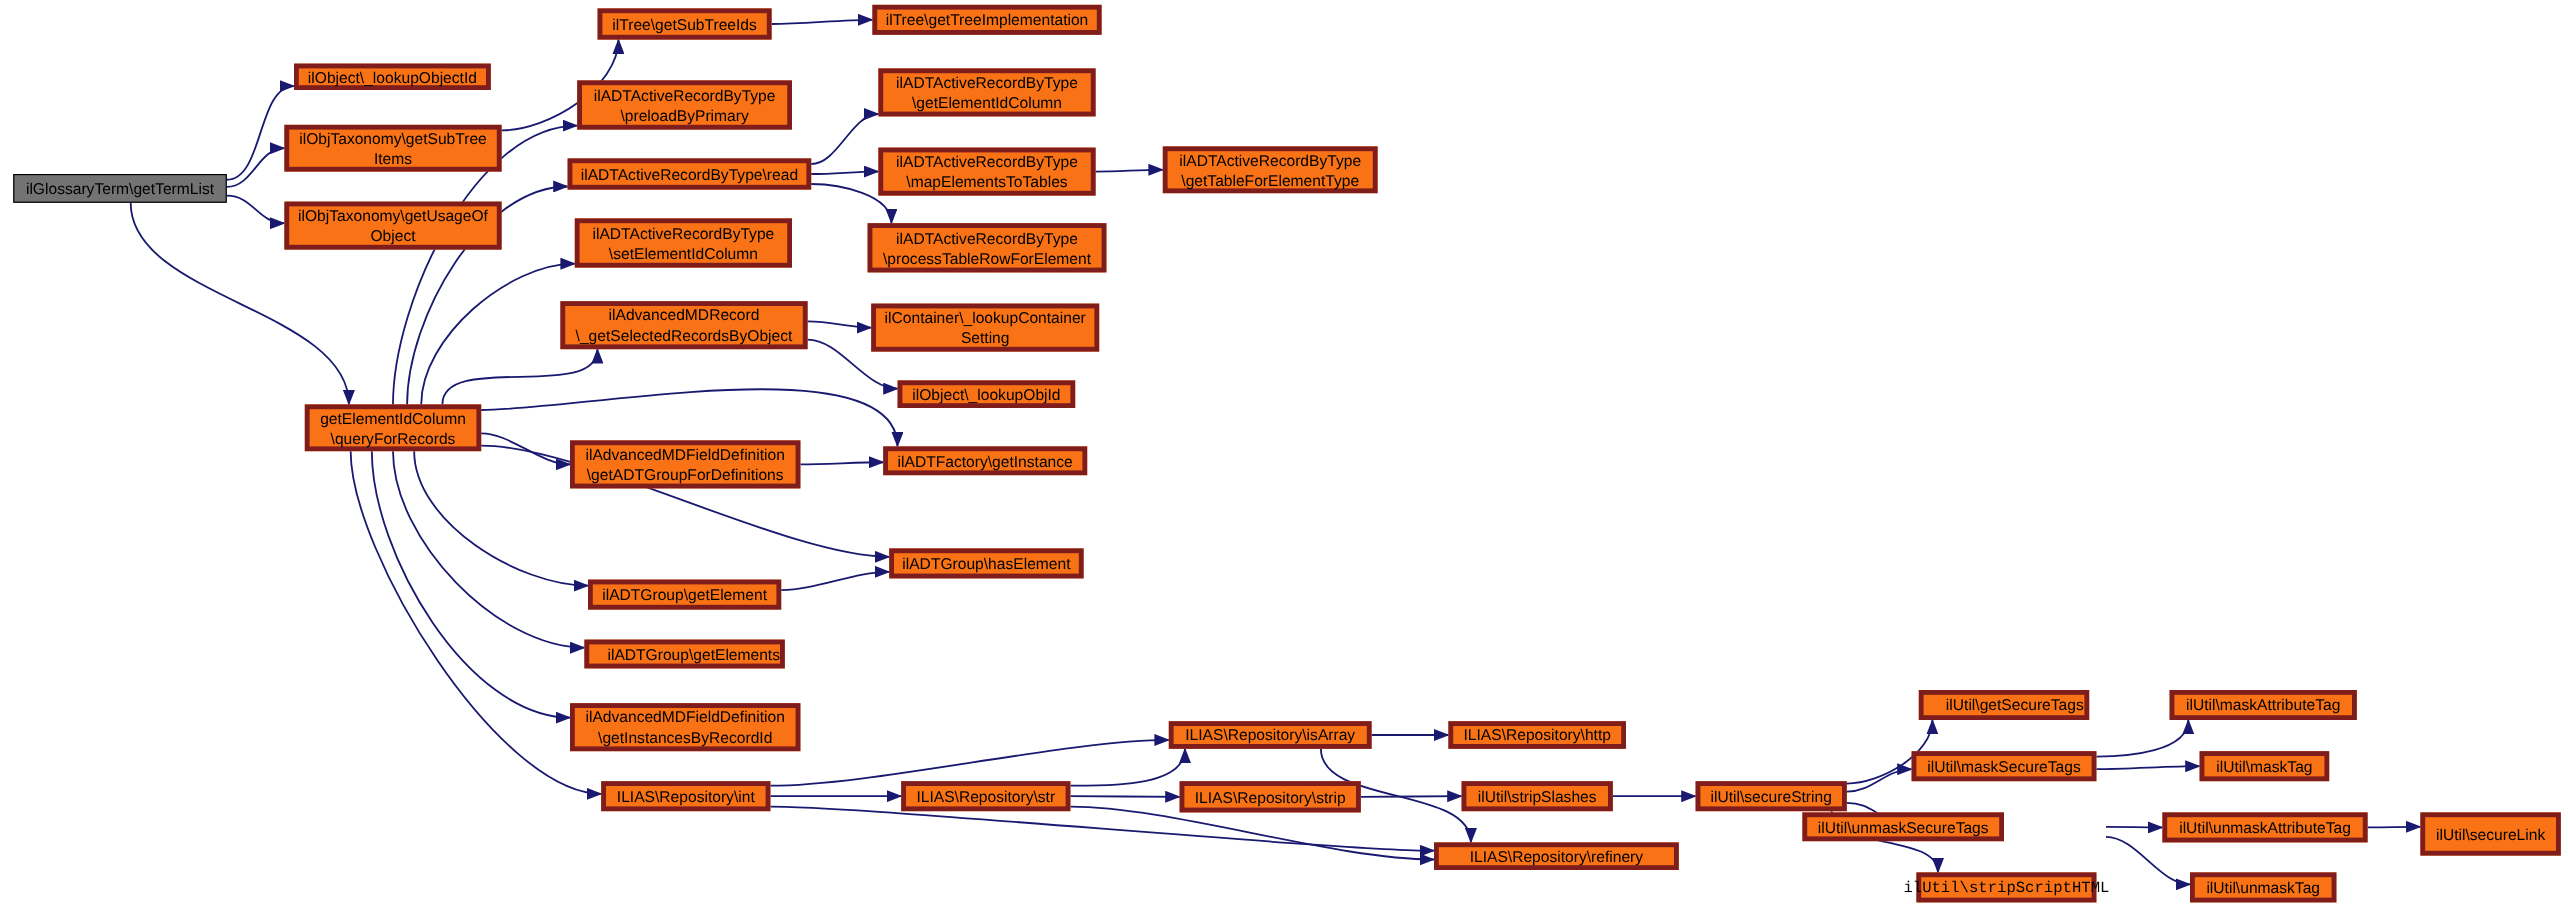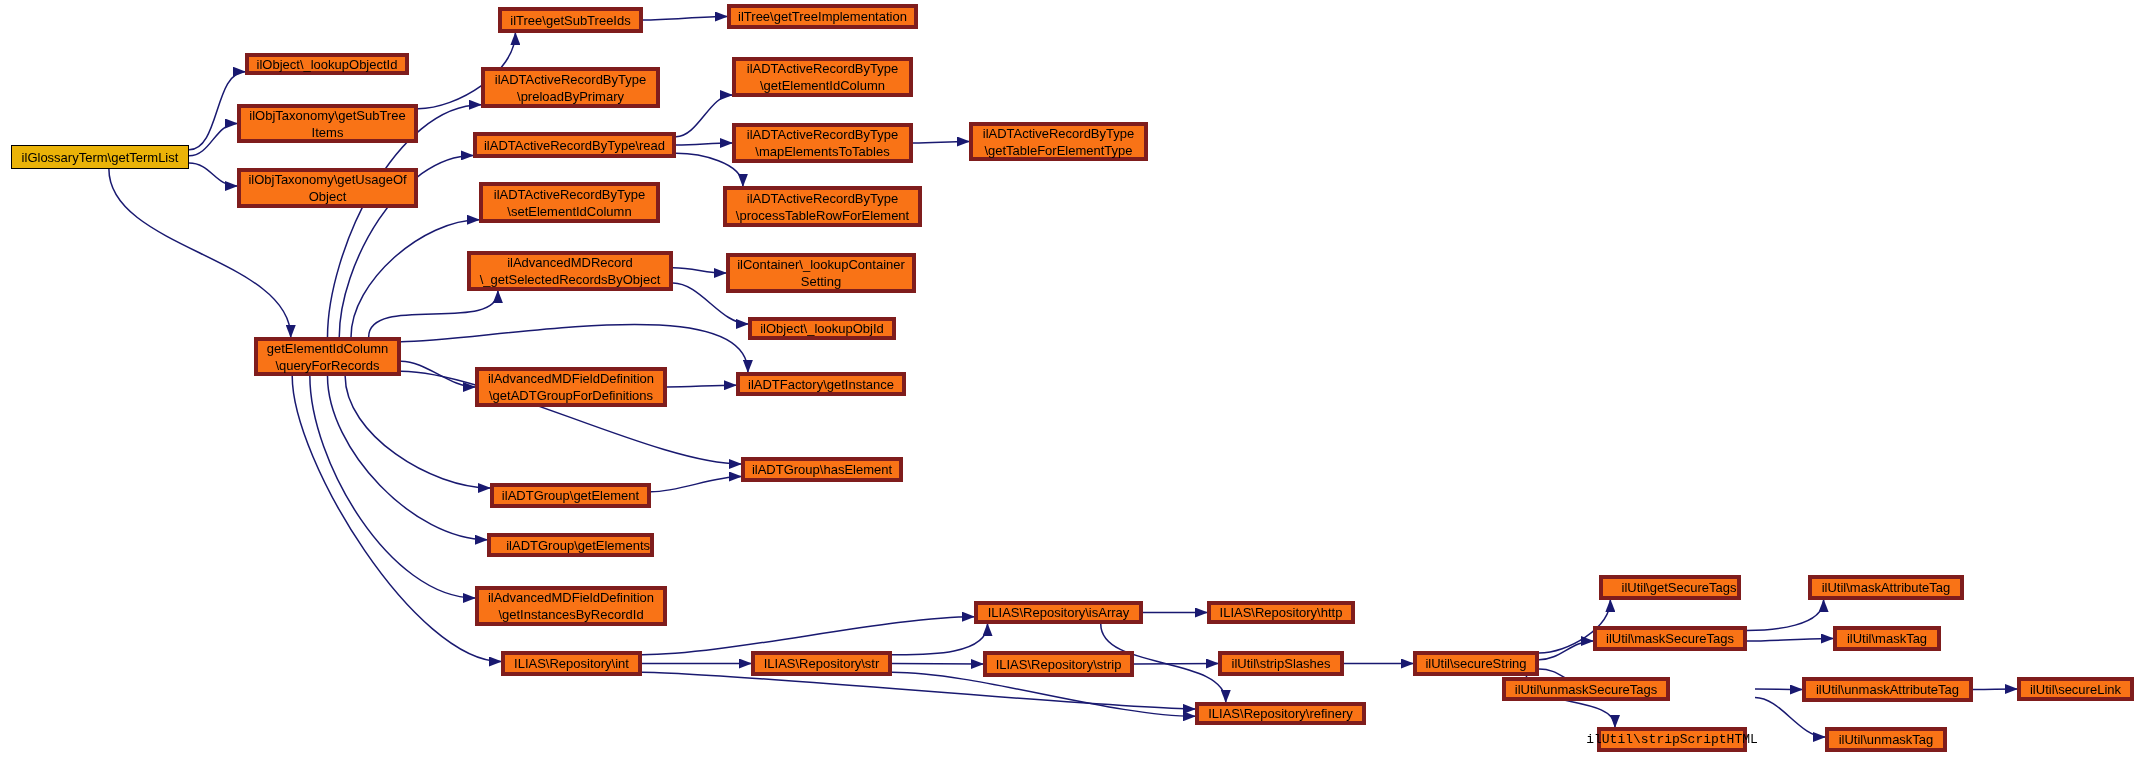--- a/index.html
+++ b/index.html
@@ -21,21 +21,21 @@
     justify-content:center;
     text-align:center;
     font-size:13px;
     line-height:17px;
     color:#000000;
     z-index:1;
     white-space:nowrap;
     cursor:pointer;
   }
   .node.highlight{
-    background:#eab308;
+    background:#737373;
     border:1.6px solid #000000;
     cursor:default;
     justify-content:center;
   }
 </style>
 </head>
 <body>
 
 <div data-name="call-graph" style="width: 2140px; height: 759px; background: rgb(255, 255, 255);">
     <svg width="2140" height="759" data-name="edge-layer">
@@ -182,21 +182,21 @@
     </div>
     <div class="node" data-name="node-http" style="left: 1207px; top: 601px; width: 148px; height: 23px;">
       <span data-name="node-label">ILIAS\Repository\http</span>
     </div>
     <div class="node" data-name="node-strip" style="left: 983px; top: 651px; width: 151px; height: 26px;">
       <span data-name="node-label">ILIAS\Repository\strip</span>
     </div>
     <div class="node" data-name="node-stripSlashes" style="left: 1218px; top: 651px; width: 126px; height: 25px;">
       <span data-name="node-label">ilUtil\stripSlashes</span>
     </div>
-    <div class="node" data-name="node-refinery" style="left: 1195px; top: 702px; width: 171px; height: 23px;">
+    <div class="node" data-name="node-refinery" style="left: 1195px; top: 702px; width: 204px; height: 23px;">
       <span data-name="node-label">ILIAS\Repository\refinery</span>
     </div>
     <div class="node" data-name="node-secureString" style="left: 1413px; top: 651px; width: 126px; height: 25px;">
       <span data-name="node-label">ilUtil\secureString</span>
     </div>
     <div class="node" data-name="node-getSecureTags" style="left: 1599px; top: 575px; width: 142px; height: 25px; padding-left: 18px;">
       <span data-name="node-label">ilUtil\getSecureTags</span>
     </div>
     <div class="node" data-name="node-maskSecureTags" style="left: 1593px; top: 626px; width: 154px; height: 25px;">
       <span data-name="node-label">ilUtil\maskSecureTags</span>
@@ -209,19 +209,19 @@
     </div>
     <div class="node" data-name="node-maskAttributeTag" style="left: 1808px; top: 575px; width: 156px; height: 25px;">
       <span data-name="node-label">ilUtil\maskAttributeTag</span>
     </div>
     <div class="node" data-name="node-maskTag" style="left: 1833px; top: 626px; width: 108px; height: 25px;">
       <span data-name="node-label">ilUtil\maskTag</span>
     </div>
     <div class="node" data-name="node-unmaskAttributeTag" style="left: 1802px; top: 677px; width: 171px; height: 25px;">
       <span data-name="node-label">ilUtil\unmaskAttributeTag</span>
     </div>
-    <div class="node" data-name="node-secureLink" style="left: 2017px; top: 677px; width: 117px; height: 24px;">
+    <div class="node" data-name="node-secureLink" style="left: 2017px; top: 677px; width: 117px; height: 36px;">
       <span data-name="node-label">ilUtil\secureLink</span>
     </div>
     <div class="node" data-name="node-unmaskTag" style="left: 1825px; top: 727px; width: 122px; height: 25px;">
       <span data-name="node-label">ilUtil\unmaskTag</span>
     </div>
   </div>
 
 </body></html>

